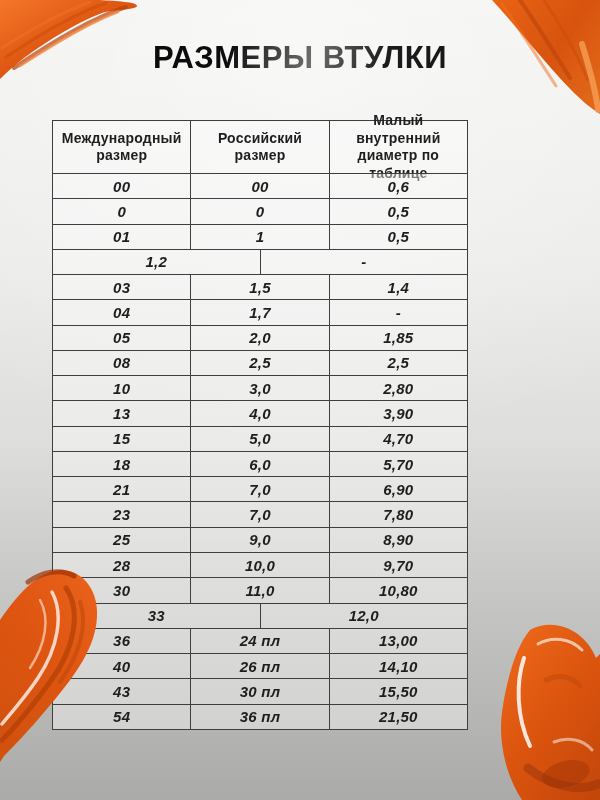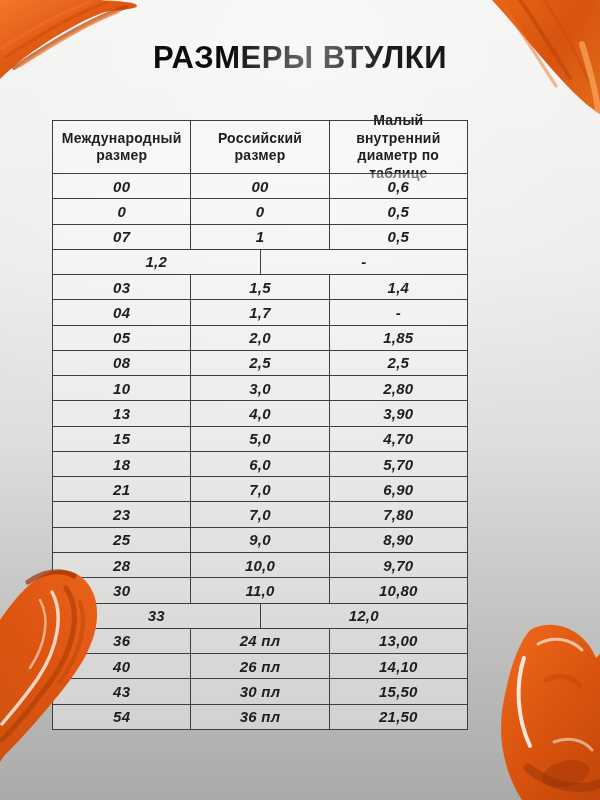--- a/index.html
+++ b/index.html
@@ -139,21 +139,21 @@
           <div class="t-cell">00</div>
           <div class="t-cell">00</div>
           <div class="t-cell">0,6</div>
         </div>
         <div class="t-row">
           <div class="t-cell">0</div>
           <div class="t-cell">0</div>
           <div class="t-cell">0,5</div>
         </div>
         <div class="t-row">
-          <div class="t-cell">07</div>
+          <div class="t-cell">01</div>
           <div class="t-cell">1</div>
           <div class="t-cell">0,5</div>
         </div>
         <div class="t-row">
           <div class="t-cell">1,2</div>
           <div class="t-cell">-</div>
         </div>
         <div class="t-row">
           <div class="t-cell">03</div>
           <div class="t-cell">1,5</div>

